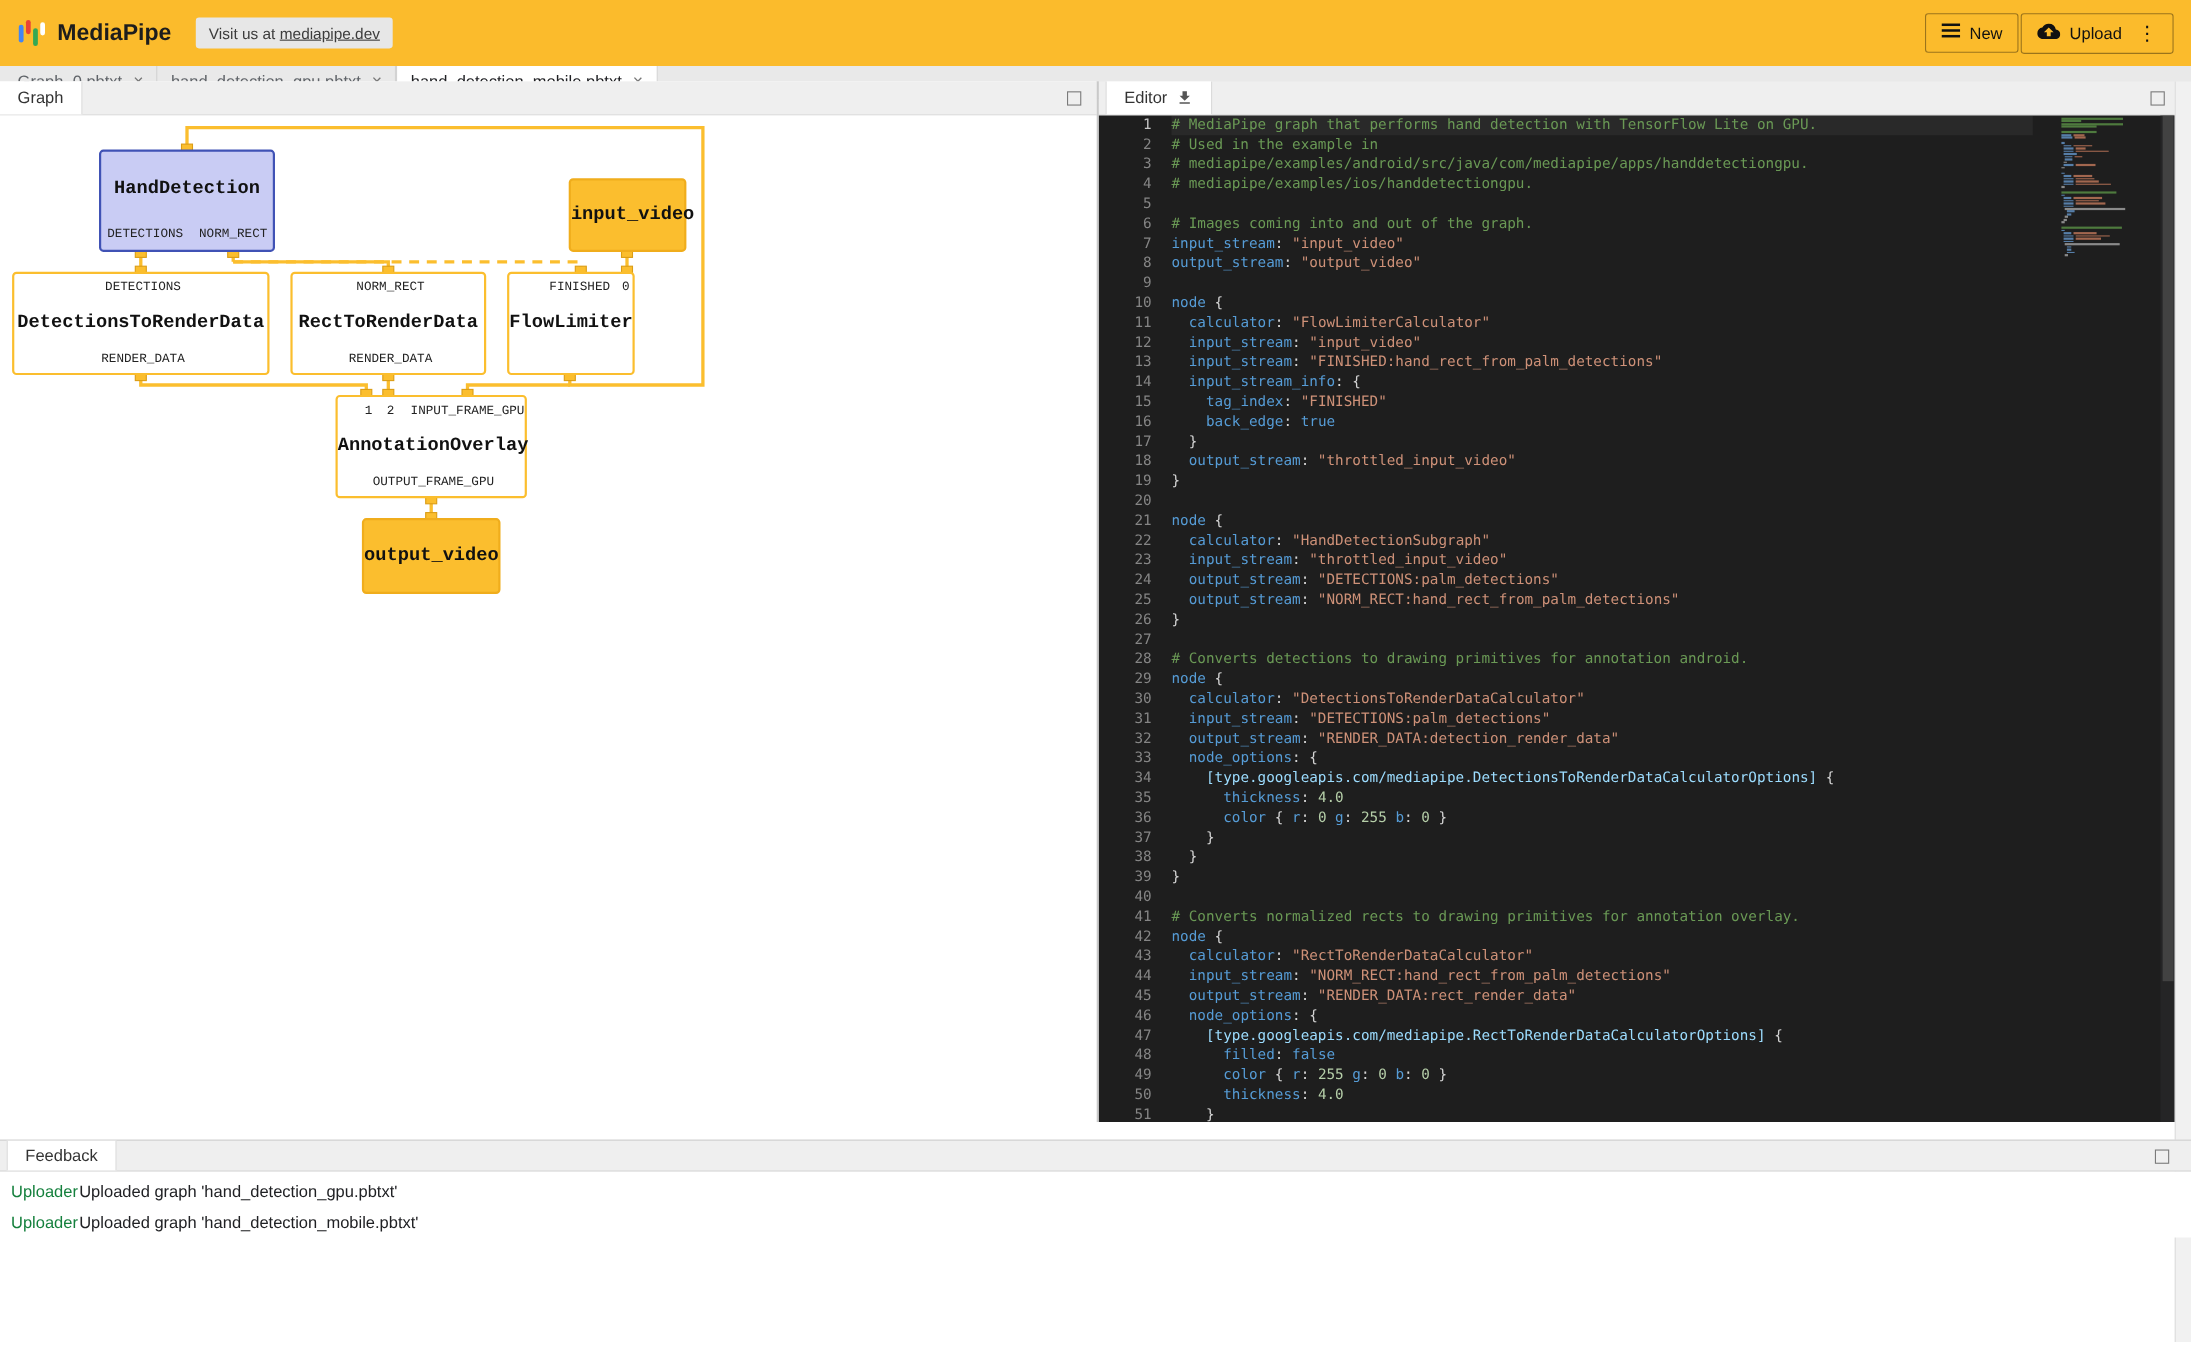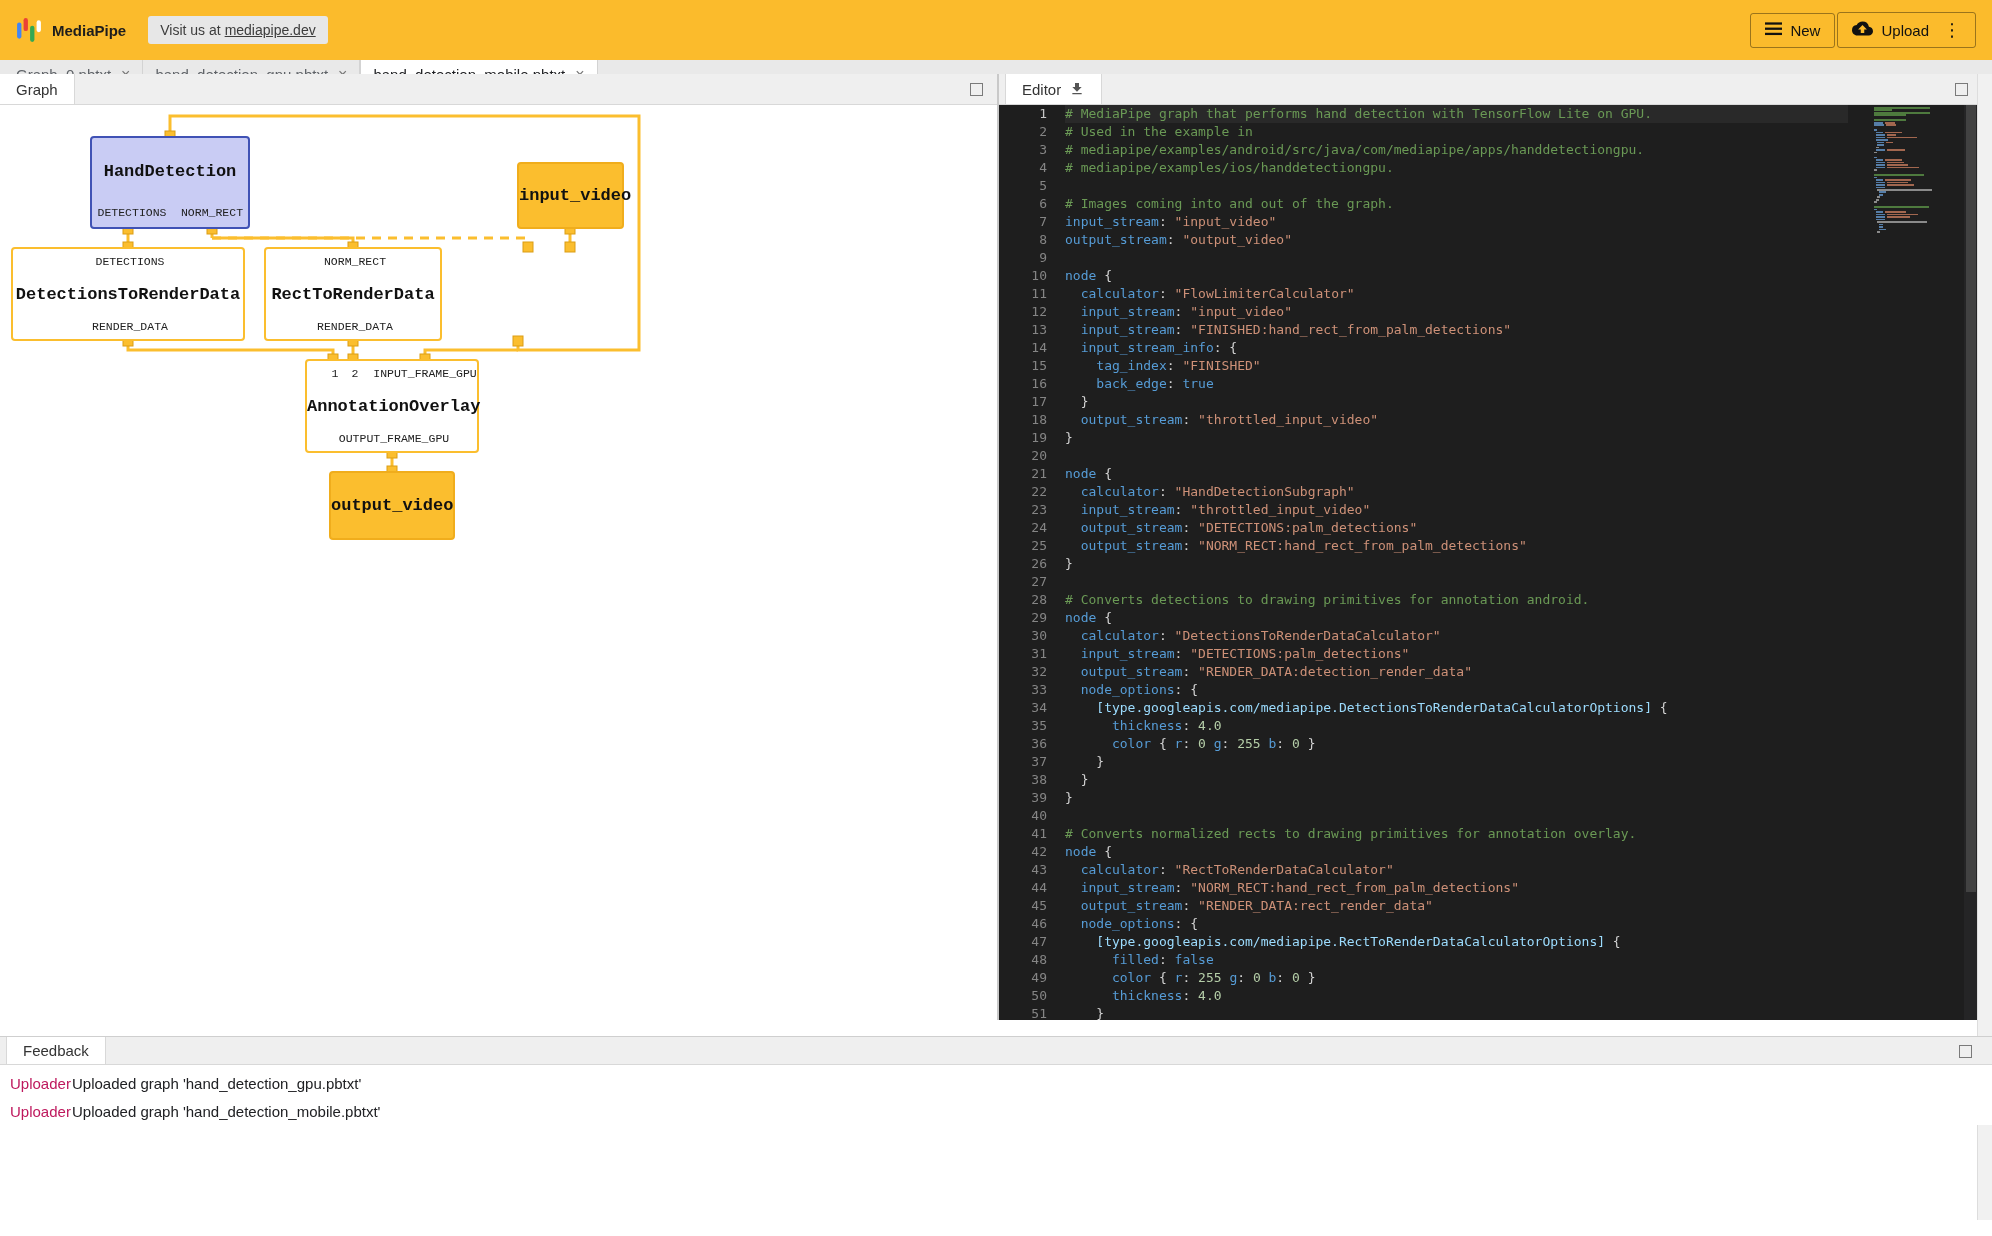--- a/index.html
+++ b/index.html
@@ -3,21 +3,21 @@
 <meta charset="utf-8">
 <style>
   html,body{margin:0;padding:0;background:#fff;}
   .app{position:relative;width:1992px;height:1236px;overflow:hidden;
        font-family:"Liberation Sans",sans-serif;color:#202124;background:#fff;}
 
   
   .header{position:absolute;left:0;top:0;width:100%;height:60px;background:#FBBB2C;
           display:flex;align-items:center;padding:0 16px;box-sizing:border-box;}
   .logo{display:flex;align-items:center;margin-right:10px;}
-  .app-title{font-size:15px;font-weight:bold;color:#1d1d1d;margin-right:22px;}
+  .app-title{font-size:21px;font-weight:bold;color:#1d1d1d;margin-right:22px;}
   .visit-chip{background:#E7E7E7;border-radius:3px;padding:6px 12px;font-size:14px;color:#3c3c3c;
               display:flex;align-items:center;gap:4px;cursor:pointer;}
   .visit-chip a{color:#3c3c3c;text-decoration:underline;}
   .header-actions{margin-left:auto;display:flex;align-items:center;gap:2px;}
   .hbtn{display:flex;align-items:center;gap:8px;background:transparent;border:1px solid rgba(0,0,0,0.38);
         border-radius:3px;padding:8px 14px;font-size:15px;font-weight:500;color:#111;
         font-family:"Liberation Sans",sans-serif;cursor:pointer;}
   .kebab{font-size:18px;line-height:1;margin-left:6px;color:#111;}
 
   
@@ -72,21 +72,21 @@
   .mm-seg{display:inline-block;height:1.6px;margin-right:2px;}
   .editor-scrollbar{position:absolute;right:0;top:0;width:14px;height:100%;background:#252526;}
   .editor-scrollbar .thumb{position:absolute;left:2px;top:0;width:10px;height:86%;background:rgba(121,121,121,0.35);}
   .dl-icon{display:inline-flex;}
 
   
   .feedback{position:absolute;left:0;top:1036px;width:100%;}
   .feedback .panel-tabs{border-top:1px solid #CFCFCF;height:29px;}
   .logs{background:#fff;padding-top:4px;}
   .log-row{display:flex;align-items:center;height:28px;font-size:15px;}
-  .log-src{width:62px;padding-left:10px;color:#be185d;}
+  .log-src{width:62px;padding-left:10px;color:#15803d;}
   .log-msg{color:#202124;}
 </style>
 </head>
 <body>
 
 <div class="app">
 
   <div class="header">
     <span class="logo">
       <svg width="26" height="26" viewBox="0 0 24 24">
@@ -198,20 +198,25 @@
           <div class="gtitle center">DetectionsToRenderData</div>
           <span class="plabel" style="left:117px;bottom:6px">RENDER_DATA</span>
         </div>
 
         <div class="gnode calc" style="left:264px;top:142px;width:178px;height:94px">
           <span class="plabel" style="left:89px;top:6px">NORM_RECT</span>
           <div class="gtitle center">RectToRenderData</div>
           <span class="plabel" style="left:89px;bottom:6px">RENDER_DATA</span>
         </div>
 
+        <div class="gnode calc" style="left:461px;top:142px;width:116px;height:94px">
+          <span class="plabel" style="left:64px;top:6px">FINISHED</span>
+          <span class="plabel" style="left:106px;top:6px">0</span>
+          <div class="gtitle center">FlowLimiter</div>
+        </div>
 
         <div class="gnode calc" style="left:305px;top:254px;width:174px;height:94px">
           <span class="plabel" style="left:28px;top:6px">1</span>
           <span class="plabel" style="left:48px;top:6px">2</span>
           <span class="plabel" style="left:118px;top:6px">INPUT_FRAME_GPU</span>
           <div class="gtitle center">AnnotationOverlay</div>
           <span class="plabel" style="left:87px;bottom:6px">OUTPUT_FRAME_GPU</span>
         </div>
 
         <div class="gnode stream" style="left:329px;top:366px;width:126px;height:69px">

